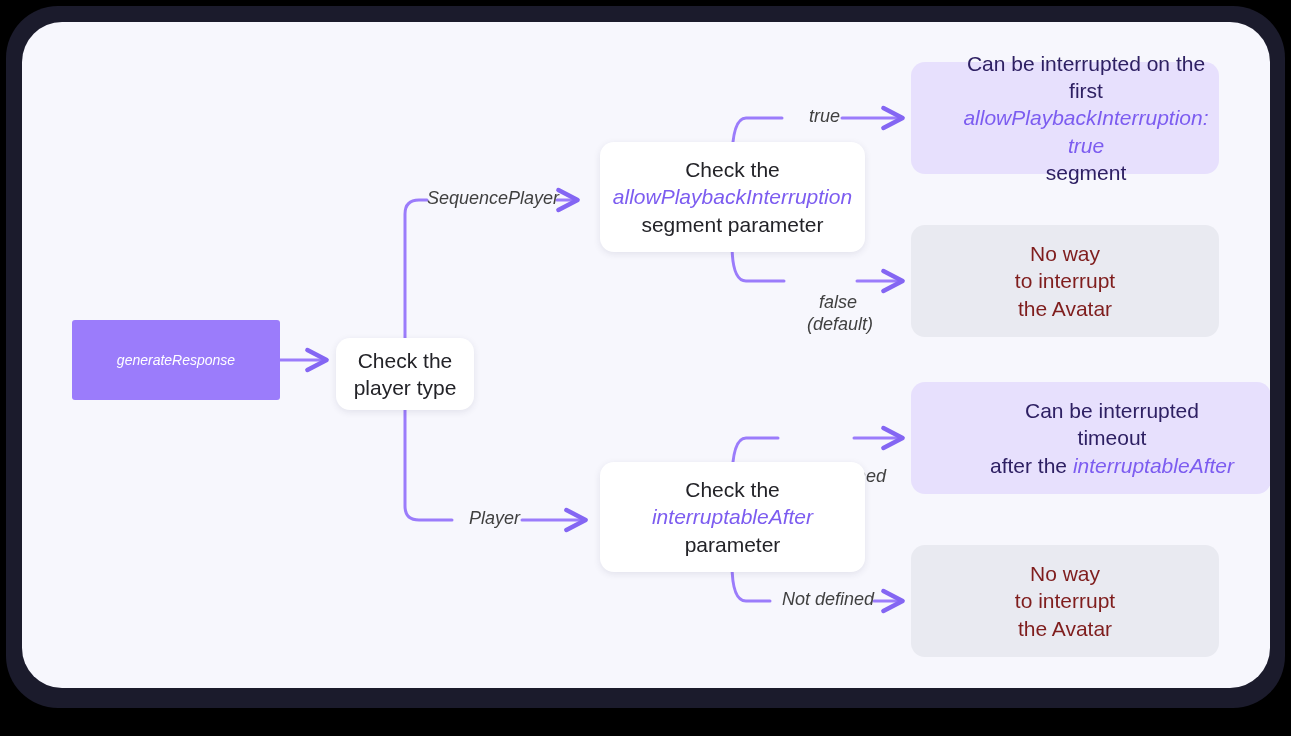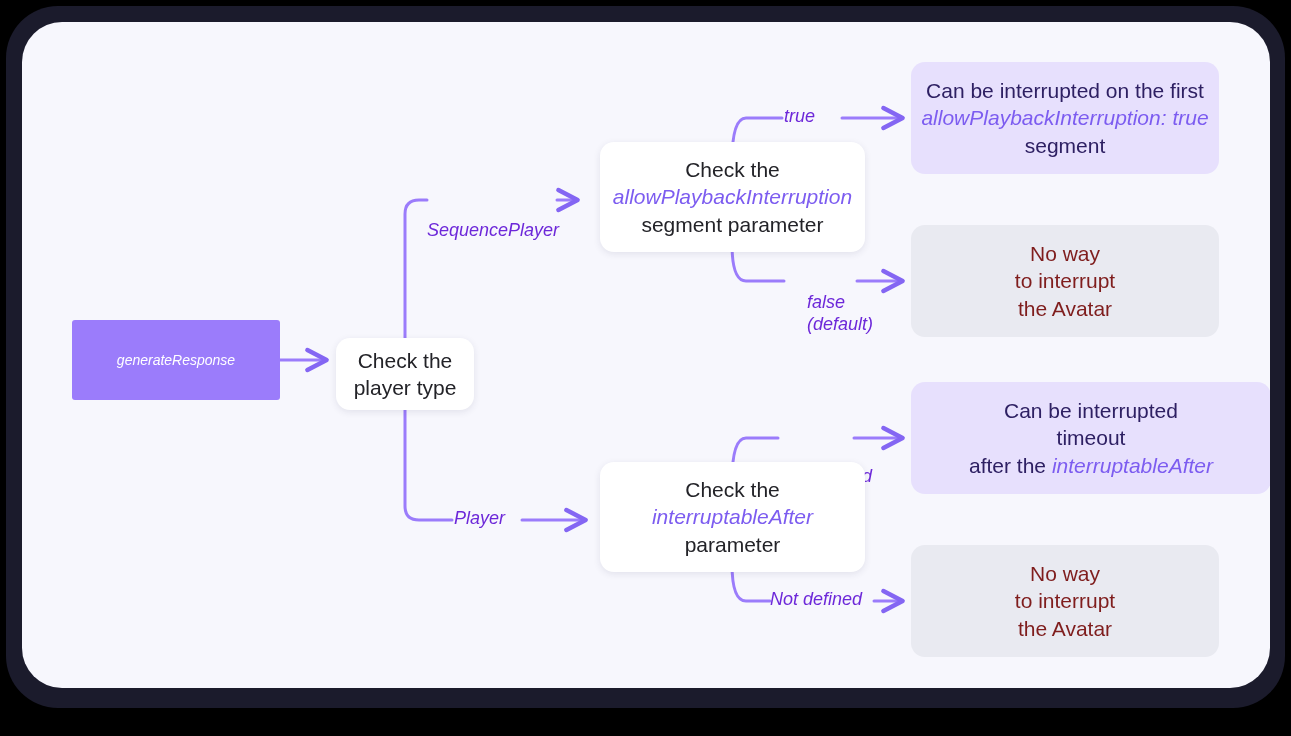--- a/index.html
+++ b/index.html
@@ -70,20 +70,21 @@
   .node-decision {
     background: #ffffff;
     border-radius: 14px;
     box-shadow: 0 2px 7px rgba(40,40,80,0.10);
   }
 
   .node-result-purple {
     background: #e7e0fd;
     border-radius: 14px;
     color: #2e2063;
+    padding-left: 42px;
   }
 
   .node-result-gray {
     background: #e9eaf1;
     border-radius: 14px;
     color: #7f1d1d;
   }
 
   .code {
     font-style: italic;
@@ -93,23 +94,23 @@
 
   
   .conn {
     position: absolute;
     pointer-events: none;
   }
 
   .edge-label {
     position: absolute;
     font-style: italic;
-    color: #6d28d9;
+    color: #404040;
     font-size: 18px;
-    text-align: left;
+    text-align: right;
     line-height: 1.25;
     white-space: pre;
   }
 </style>
 </head>
 <body>
 
 <div id="stage">
 
   <div id="plate"></div>
@@ -141,21 +142,21 @@
         <path d="M 835,259 L 880,259" marker-end="url(#arw)"></path>
 
         <path d="M 710,460 Q 710,416 724,416 L 756,416"></path>
         <path d="M 832,416 L 880,416" marker-end="url(#arw)"></path>
 
         <path d="M 710,542 Q 710,579 724,579 L 748,579"></path>
         <path d="M 852,579 L 880,579" marker-end="url(#arw)"></path>
       </g>
     </svg>
 
-    <div class="edge-label" style="left:405px; top:165px; width:130px;margin-top:32px;">SequencePlayer</div>
+    <div class="edge-label" style="left:405px; top:165px; width:130px;">SequencePlayer</div>
 
     <div class="edge-label" style="left:432px; top:485px; width:66px;">Player</div>
 
     <div class="edge-label" style="left:762px; top:83px; width:56px;">true</div>
 
     <div class="edge-label" style="left:755px; top:246px; width:80px;">
       <span class="ln">false</span>
       <span class="ln">(default)</span>
     </div>
 

